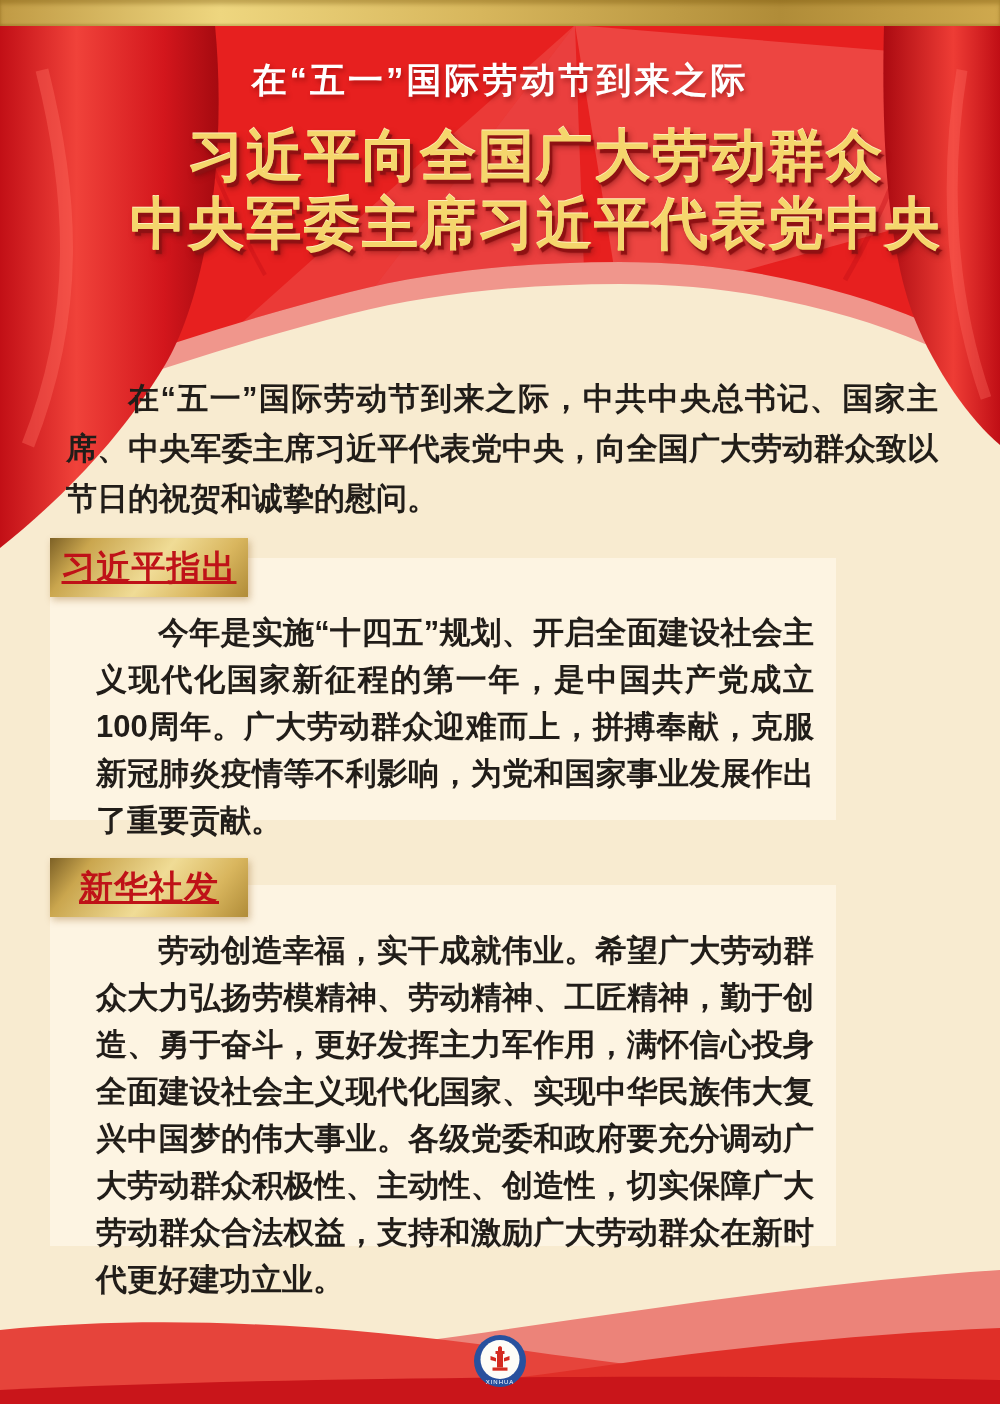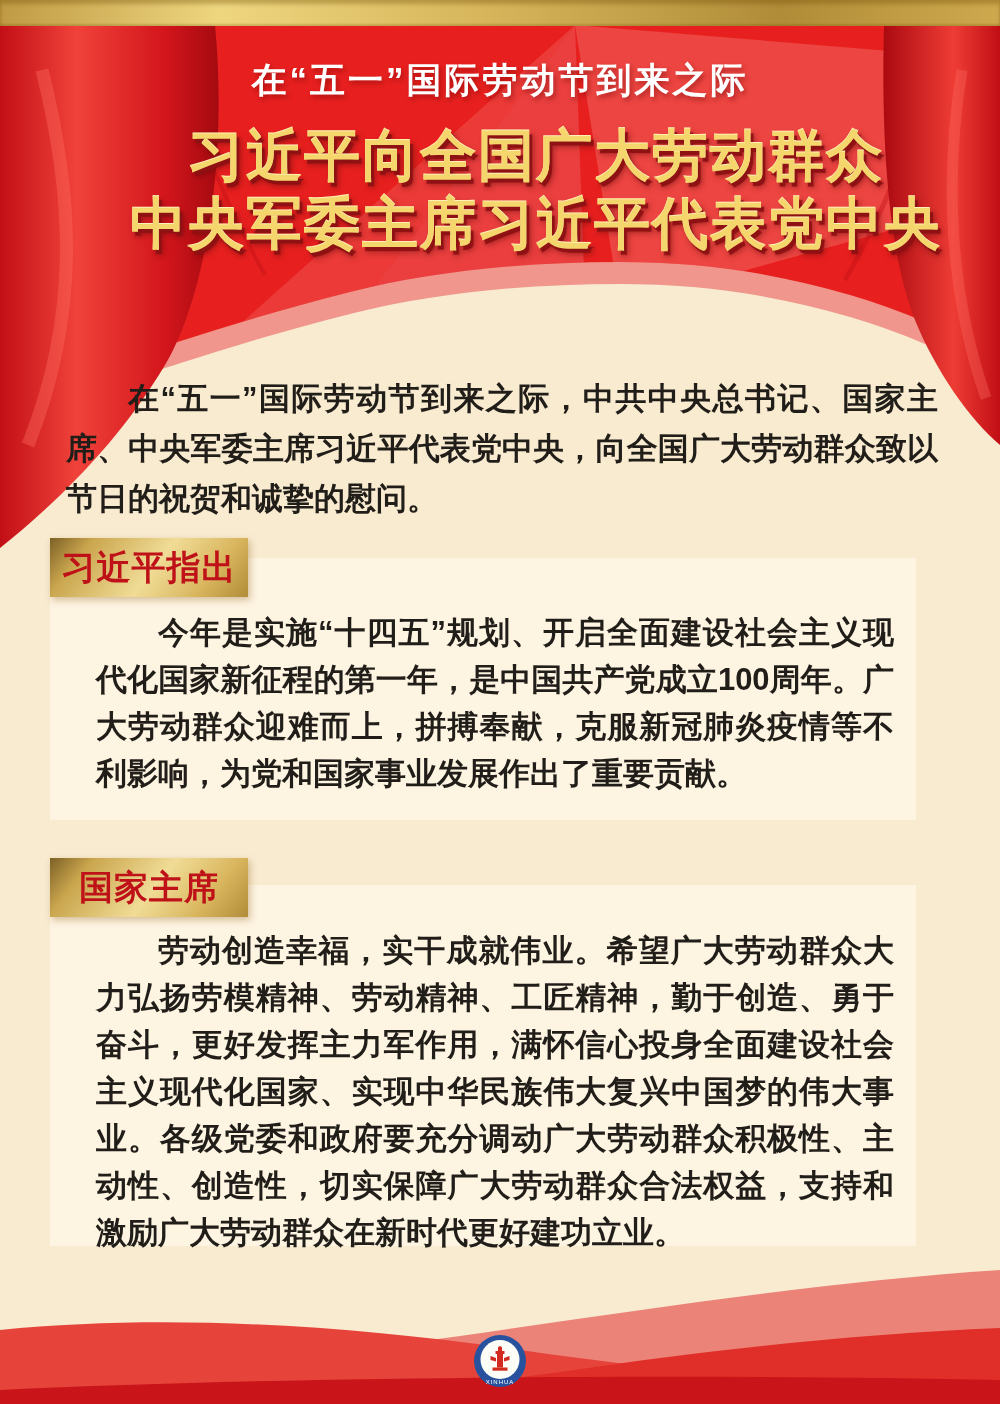--- a/index.html
+++ b/index.html
@@ -31,37 +31,38 @@
     color:#f5d66c;
     text-shadow:0 -1px 0 #fff0b8, 3px 4px 1px #8e1113, 4px 5px 6px rgba(90,10,10,.55);
     padding-left:36px;
   }
   .intro{
     position:absolute;top:353px;left:66px;width:872px;z-index:3;
     font-size:31px;line-height:50px;font-weight:700;color:#211d19;
     text-indent:2em;text-align:justify;margin-top:21px;
   }
   .panel{
-    position:absolute;left:50px;width:866px;z-index:2;
+    position:absolute;left:50px;width:786px;z-index:2;
     background:#fdf4e2;
   }
   .panel-1{top:558px;height:262px;}
   .panel-2{top:885px;height:361px;}
   .panel-text{
     font-size:31px;line-height:47px;font-weight:700;color:#211d19;
     text-indent:2em;text-align:justify;
   }
   .panel-1 .panel-text{padding:51px 22px 0 46px;}
   .panel-2 .panel-text{padding:42px 22px 0 46px;}
   .badge{
     position:absolute;left:50px;width:198px;height:59px;z-index:4;
     background:linear-gradient(128deg,#7d6126 0%,#caa64e 18%,#f0dc96 52%,#d9b65e 78%,#b08c38 100%);
     display:flex;align-items:center;justify-content:center;
     font-size:34px;font-weight:900;letter-spacing:1px;color:#bf1218;
     box-shadow:2px 3px 7px rgba(140,85,15,.35);
+    text-decoration:underline;
   }
   .badge-1{top:538px;}
   .badge-2{top:858px;}
   .footer{
     position:absolute;top:1334px;left:0;width:1000px;z-index:6;
     display:flex;align-items:center;justify-content:center;gap:15px;flex-direction:column;
   }
   .credit{
     font-size:28px;letter-spacing:3px;font-weight:600;color:#ffffff;
     text-shadow:0 1px 2px rgba(120,0,0,.35);
@@ -120,21 +121,21 @@
   <div class="intro">在“五一”国际劳动节到来之际，中共中央总书记、国家主席、中央军委主席习近平代表党中央，向全国广大劳动群众致以节日的祝贺和诚挚的慰问。</div>
 
   <div class="panel panel-1">
     <div class="panel-text">今年是实施“十四五”规划、开启全面建设社会主义现代化国家新征程的第一年，是中国共产党成立100周年。广大劳动群众迎难而上，拼搏奉献，克服新冠肺炎疫情等不利影响，为党和国家事业发展作出了重要贡献。</div>
   </div>
   <div class="badge badge-1">习近平指出</div>
 
   <div class="panel panel-2">
     <div class="panel-text">劳动创造幸福，实干成就伟业。希望广大劳动群众大力弘扬劳模精神、劳动精神、工匠精神，勤于创造、勇于奋斗，更好发挥主力军作用，满怀信心投身全面建设社会主义现代化国家、实现中华民族伟大复兴中国梦的伟大事业。各级党委和政府要充分调动广大劳动群众积极性、主动性、创造性，切实保障广大劳动群众合法权益，支持和激励广大劳动群众在新时代更好建功立业。</div>
   </div>
-  <div class="badge badge-2">国家主席</div>
+  <div class="badge badge-2">新华社发</div>
 
   <svg class="bottom-waves" width="1000" height="264" viewBox="0 0 1000 264" aria-hidden="true">
     <path d="M1000,130 C820,142 640,170 460,196 C300,218 140,228 0,232 L0,264 H1000 Z" fill="#ec8379"></path>
     <path d="M0,190 C160,174 340,184 520,210 C700,236 870,248 1000,250 L1000,264 H0 Z" fill="#e6443b"></path>
     <path d="M1000,188 C860,194 720,208 560,232 C430,250 300,260 180,264 L1000,264 Z" fill="#e02f28"></path>
     <path d="M0,250 C300,236 700,234 1000,240 L1000,264 H0 Z" fill="#c9151a"></path>
   </svg>
 
   <div class="footer">
     <svg width="54" height="54" viewBox="0 0 54 54" aria-hidden="true">

